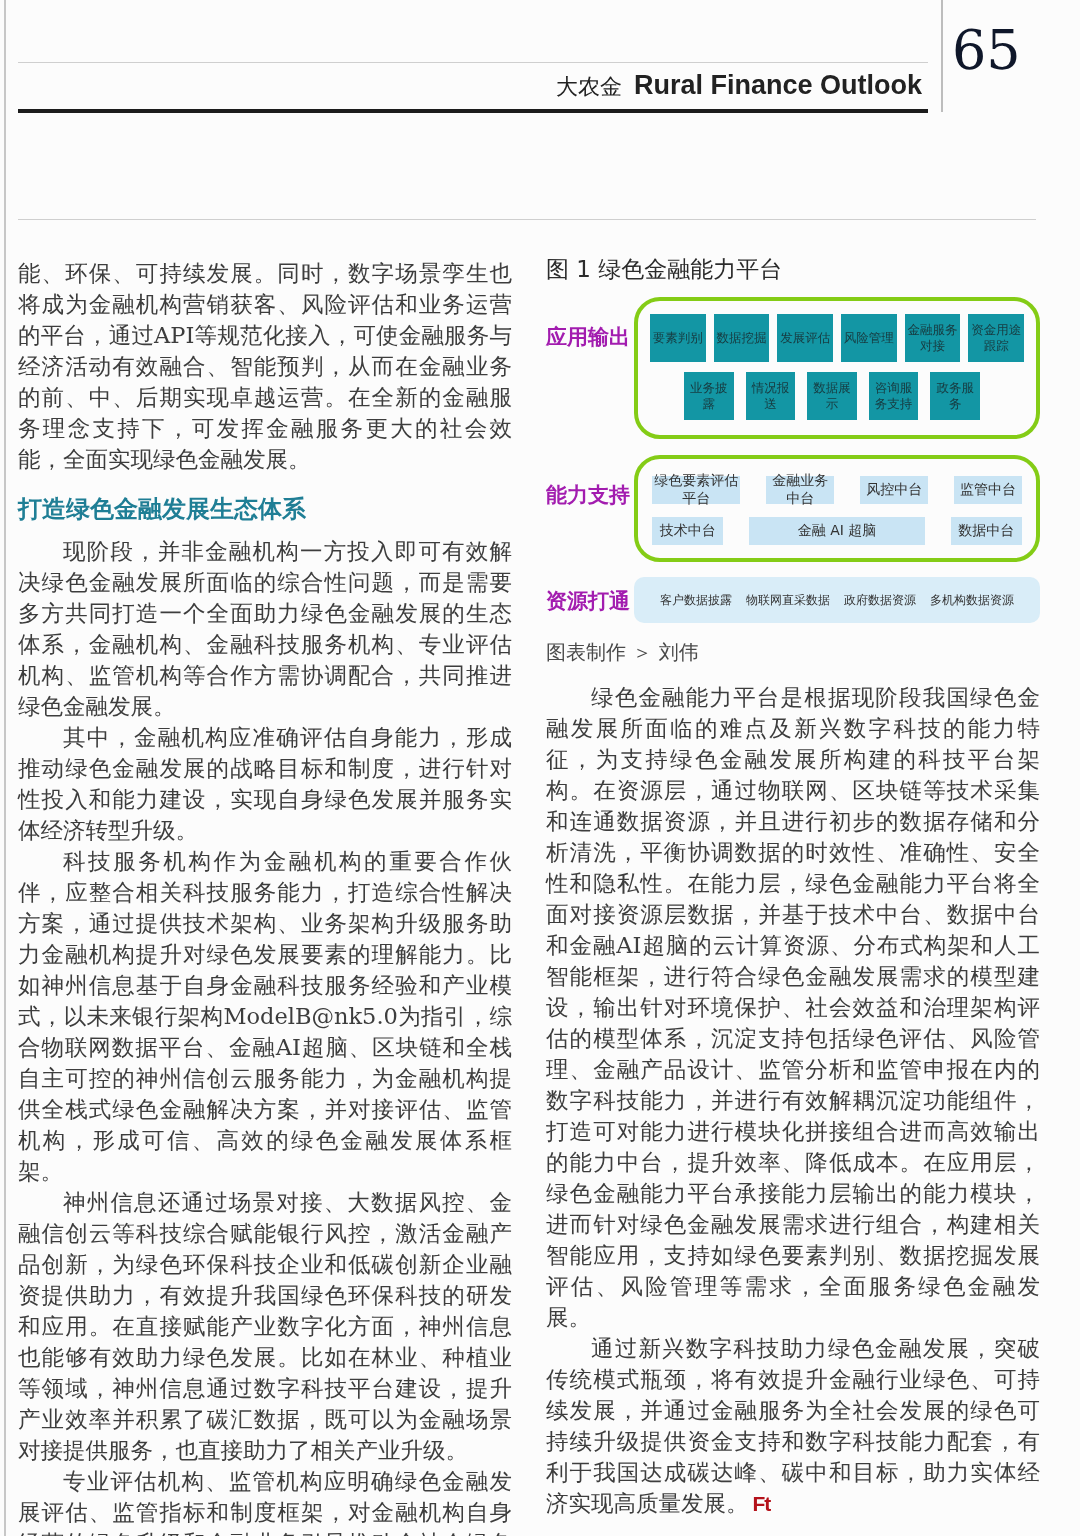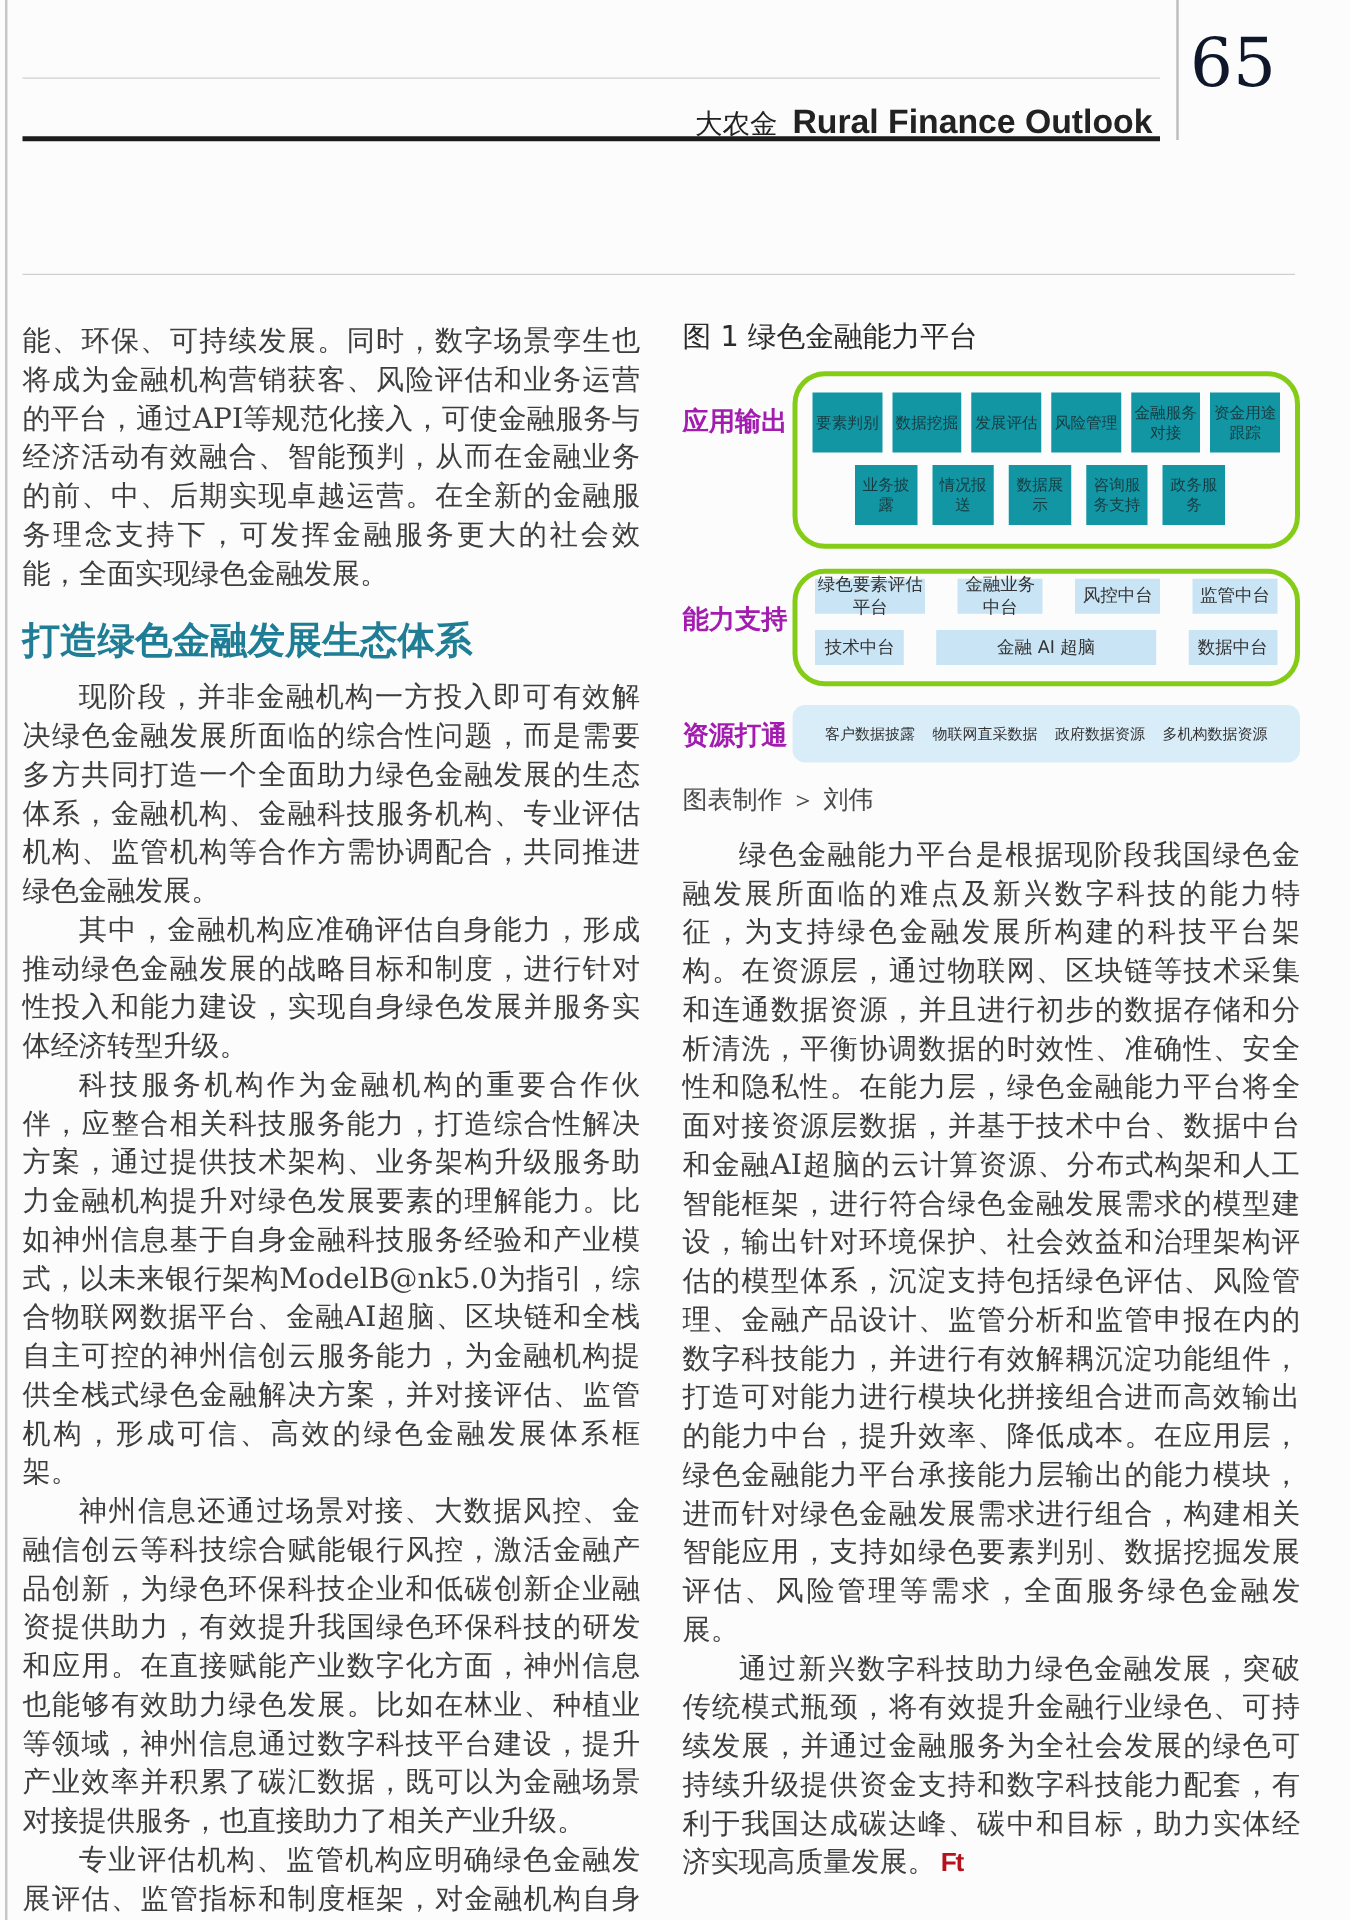--- a/index.html
+++ b/index.html
@@ -5,41 +5,41 @@
   html,body{margin:0;padding:0;background:#e8e8e8;}
   .page{position:relative;width:1080px;height:1536px;margin:0 auto;background:#fcfcfc;overflow:hidden;
         font-family:"DejaVu Serif", serif;}
   
   .left-rule{position:absolute;left:4px;top:0;width:2px;height:1536px;background:#c7c7c7;}
   .hline-thin-top{position:absolute;left:18px;top:62px;width:910px;height:1px;background:#cfcfcf;}
   .hline-black{position:absolute;left:18px;top:109px;width:910px;height:4px;background:#1c1c1c;}
   .hline-thin-mid{position:absolute;left:18px;top:219px;width:1018px;height:1px;background:#cfcfcf;}
   .v-divider{position:absolute;left:941px;top:0;width:2px;height:112px;background:#bdbdbd;}
   .brand{position:absolute;right:158px;top:70px;display:flex;align-items:baseline;gap:12px;
-         font-family:"Liberation Sans", sans-serif;color:#222;margin-top:12px;}
+         font-family:"Liberation Sans", sans-serif;color:#222;}
   .brand-cn{font-size:22px;font-weight:500;}
   .brand-en{font-size:27px;font-weight:700;letter-spacing:0;}
   .page-no{position:absolute;left:952px;top:24px;font-family:"DejaVu Serif", serif;
            font-size:54px;color:#0f172a;line-height:1;}
   
   .col{position:absolute;width:494px;color:#3d3d3d;}
   .col-left{left:18px;top:258px;}
   .col-right{left:546px;top:254px;}
   p.body{margin:0;font-size:22.5px;line-height:31px;text-align:justify;}
   p.indent{text-indent:2em;}
   h2.section{margin:20px 0 12px 0;font-family:"Liberation Sans", sans-serif;
-             font-size:30px;line-height:1.2;font-weight:700;color:#1f7e95;}
+             font-size:24px;line-height:1.2;font-weight:700;color:#1f7e95;}
   
   .fig-title{font-size:23px;color:#2b2b2b;margin:0 0 12px 0;font-family:"DejaVu Sans", sans-serif;}
   .fig-layer{display:flex;align-items:flex-start;}
   .fig-label{width:88px;flex:0 0 88px;font-family:"DejaVu Sans", sans-serif;
              font-weight:700;font-size:21px;color:#a21caf;padding-top:26px;}
   .fig-label.band-label{padding-top:10px;}
   .round-box{flex:1;border:4px solid #84cc16;border-radius:26px;padding:13px 12px 15px 12px;}
-  .round-box.cap{margin-top:0;padding:4px 14px 13px 14px;}
+  .round-box.cap{margin-top:0;padding:17px 14px 13px 14px;}
   .trow{display:flex;gap:8px;justify-content:center;}
   .trow+.trow{margin-top:10px;}
   .trow2{padding-left:34px;padding-right:44px;gap:12px;}
   .tealbox{flex:1;background:#1396a4;color:#173b40;font-family:"DejaVu Sans", sans-serif;
            font-size:12.5px;line-height:1.25;min-height:44px;display:flex;align-items:center;
            justify-content:center;text-align:center;padding:2px 1px;}
   .lrow{display:flex;gap:26px;}
   .lrow+.lrow{margin-top:13px;}
   .bluebox{background:#c9e4f4;color:#333;font-family:"DejaVu Sans", sans-serif;font-size:14px;
            height:28px;display:flex;align-items:center;justify-content:center;text-align:center;flex:1;}

